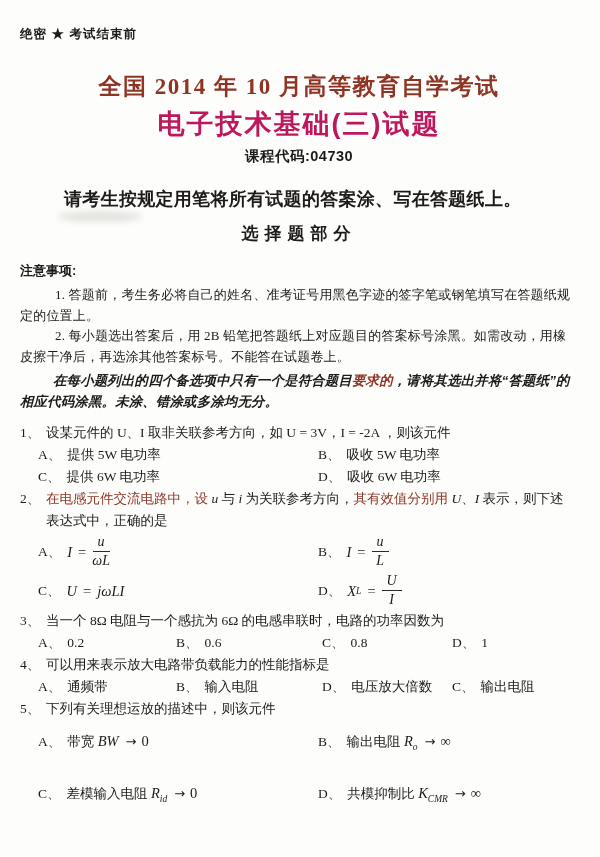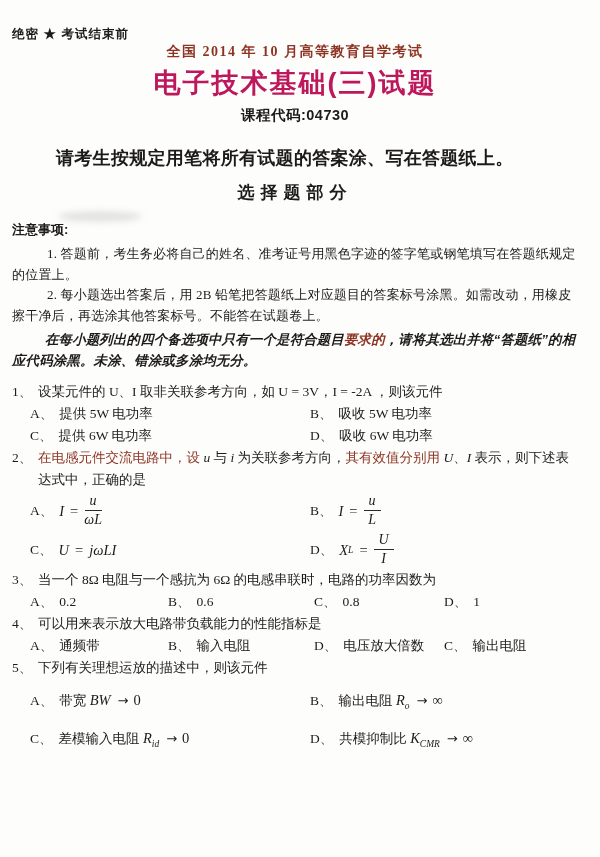--- a/index.html
+++ b/index.html
@@ -2,27 +2,27 @@
 <html lang="zh" style="--accent: #8e3424; --ink: #1d1b1a;"><head>
 <meta charset="utf-8">
 <style>
   html,body{margin:0;padding:0;background:#e8e8e6;}
   :root{--accent:#8e3424;--ink:#1d1b1a;}
   .page{
     position:relative;width:600px;height:857px;margin:0 auto;
     background:#fdfdfb;color:var(--ink);overflow:hidden;
     font-family:"Liberation Serif",serif;
   }
-  .content{padding:26px 22px 0 12px;}
+  .content{padding:26px 22px 0 20px;}
   .c-red{color:var(--accent);}
   .mv{font-family:"Liberation Serif",serif;font-style:italic;}
 
   .classification{font-family:"Liberation Sans",sans-serif;font-weight:bold;font-size:12.5px;letter-spacing:1px;}
-  .exam-title{margin-top:0;text-align:center;font-family:"Liberation Serif",serif;
-    font-weight:600;font-size:14px;letter-spacing:1.5px;color:var(--accent);}
+  .exam-title{margin-top:28px;text-align:center;font-family:"Liberation Serif",serif;
+    font-weight:600;font-size:23px;letter-spacing:1.5px;color:var(--accent);}
   .paper-title{margin-top:4px;text-align:center;font-family:"Liberation Sans",sans-serif;
     font-weight:bold;font-size:27px;letter-spacing:2px;color:#be185d;}
   .course-code{margin-top:5px;text-align:center;font-family:"Liberation Sans",sans-serif;
     font-weight:bold;font-size:14.5px;letter-spacing:.5px;}
   .pen-instruction{margin-top:21px;margin-left:44px;font-family:"Liberation Sans",sans-serif;
     font-weight:bold;font-size:18px;letter-spacing:.3px;}
   .part-title{margin-top:11px;text-align:center;font-family:"Liberation Sans",sans-serif;
     font-weight:bold;font-size:17px;letter-spacing:6px;}
   .notice-title{margin-top:17px;font-family:"Liberation Sans",sans-serif;font-weight:bold;font-size:13px;}
   .notice-item{margin:0;font-size:13px;line-height:20.5px;text-indent:35px;letter-spacing:.2px;}
@@ -51,21 +51,21 @@
   .meq{margin:0 6px;font-family:"Liberation Serif",serif;}
   .frac{display:inline-flex;flex-direction:column;align-items:center;
     font-family:"Liberation Serif",serif;font-style:italic;font-size:14px;line-height:1.12;}
   .frac .fn{padding:0 5px 1px;border-bottom:1.2px solid #2a2a2a;}
   .frac .fd{padding-top:1px;}
   sub.msub{font-size:9.5px;font-style:italic;font-family:"Liberation Serif",serif;}
   .marrow{margin:0 5px 0 7px;font-family:"DejaVu Sans",sans-serif;font-size:13px;}
   .mtarget{font-family:"Liberation Serif",serif;}
 
   .q5opts{display:grid;grid-template-columns:280px 1fr;margin-left:18px;margin-top:9px;}
-  .q5opts.second{margin-top:8px;}
+  .q5opts.second{margin-top:22px;}
   .q5opt{white-space:nowrap;font-size:13.5px;line-height:24px;}
   .q5opt .mv{font-size:14.5px;}
   .q5opt .mtarget{font-size:14.5px;}
 </style>
 </head>
 <body>
 
 <div class="page">
   <div class="smudge"></div>
   <div class="content">

